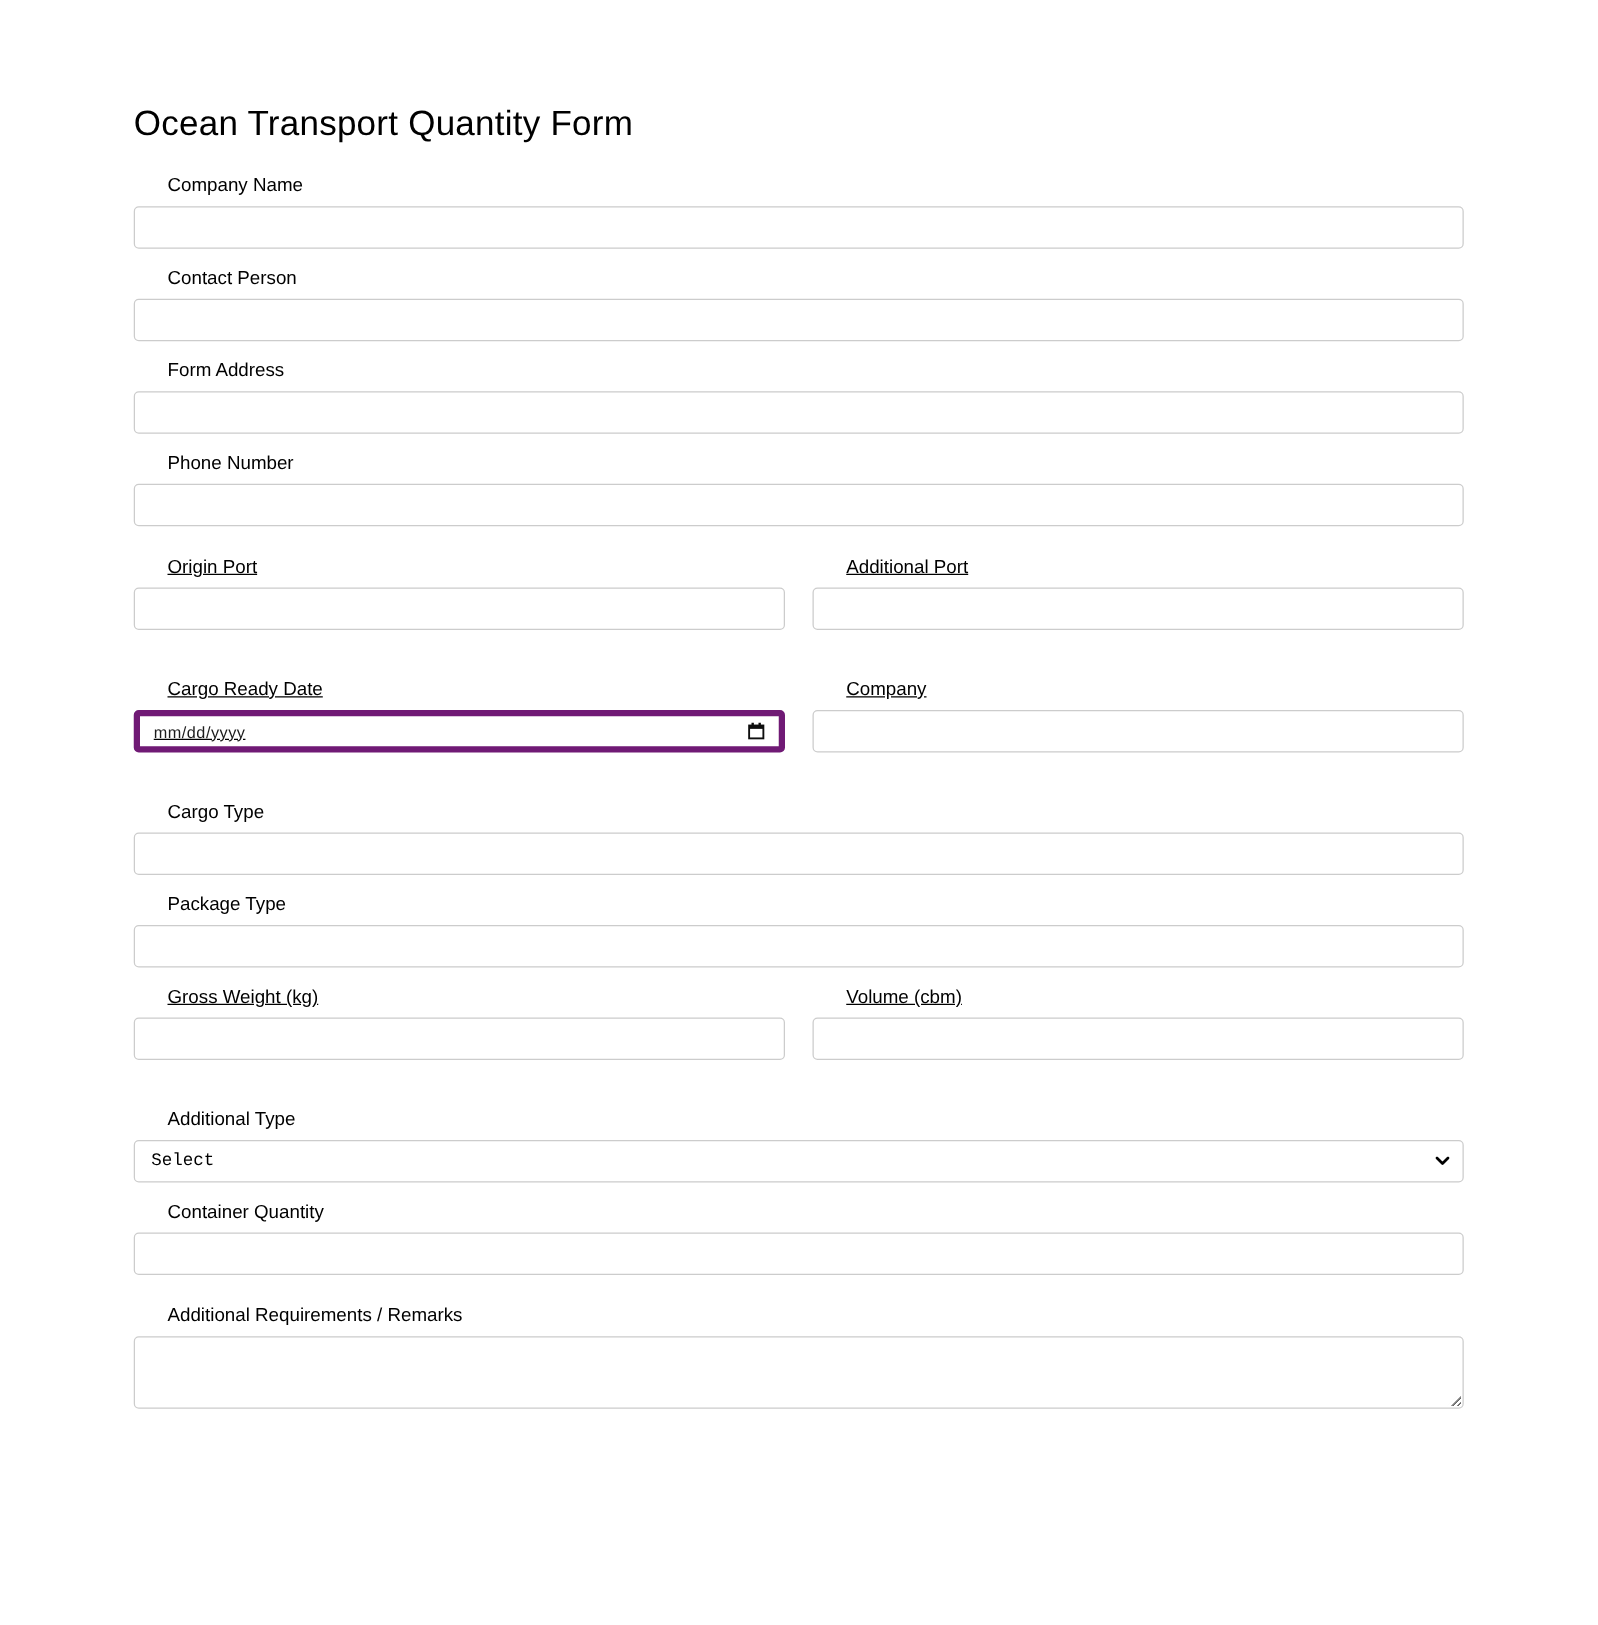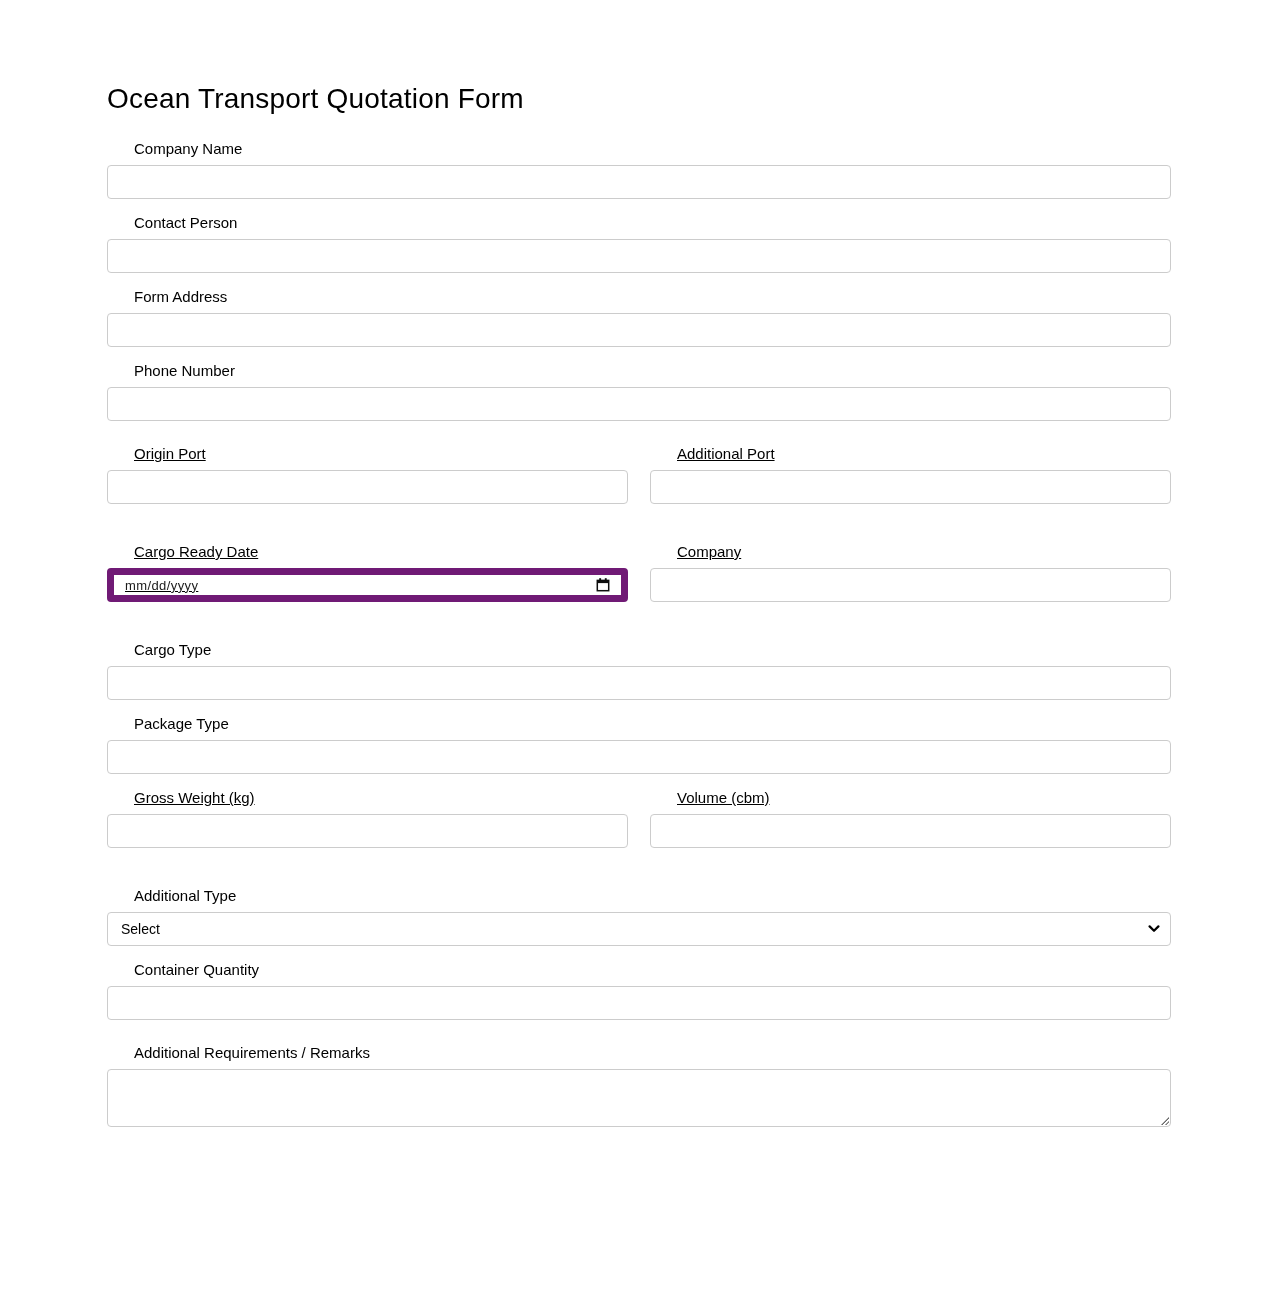--- a/index.html
+++ b/index.html
@@ -39,21 +39,21 @@
     font-family: inherit;
     font-size: 14px;
     color: #000;
     padding: 0 9px;
   }
 
   
   .date-box {
     width: 100%;
     height: 34px;
-    border: 7px solid #701a75;
+    border: 5px solid #701a75;
     border-radius: 4px;
     background: #fff;
     display: flex;
     align-items: center;
     padding: 0 10px 0 11px;
     cursor: text;
   }
   .date-ph {
     font-size: 13px;
     color: #1b1b1b;
@@ -63,21 +63,21 @@
   .cal-btn { display: block; cursor: pointer; flex: 0 0 auto; }
 
   
   .select-wrap { position: relative; }
   .select-wrap select {
     width: 100%;
     height: 34px;
     border: 1px solid #cccccc;
     border-radius: 4px;
     background: #fff;
-    font-family: Liberation Sans, sans-serif;
+    font-family: Liberation Mono, monospace;
     font-size: 14px;
     color: #000;
     padding: 0 32px 0 13px;
     appearance: none;
     -webkit-appearance: none;
     -moz-appearance: none;
     cursor: pointer;
   }
   .chev { position: absolute; right: 11px; top: 50%; margin-top: -4px; pointer-events: none; }
 
@@ -106,21 +106,21 @@
     background: repeating-linear-gradient(-45deg, transparent, transparent 2px, #8a8a8a 2px, #8a8a8a 3px);
     clip-path: polygon(100% 0, 100% 100%, 0 100%);
     opacity: 0.75;
   }
 </style>
 </head>
 <body>
 
 <div class="container">
 
-  <h1 class="title">Ocean Transport Quotation Form</h1>
+  <h1 class="title">Ocean Transport Quantity Form</h1>
 
   <div class="field">
     <label>Company Name</label>
     <input class="inp" type="text" value="" style="">
   </div>
 
   <div class="field">
     <label>Contact Person</label>
     <input class="inp" type="text" value="" style="">
   </div>

